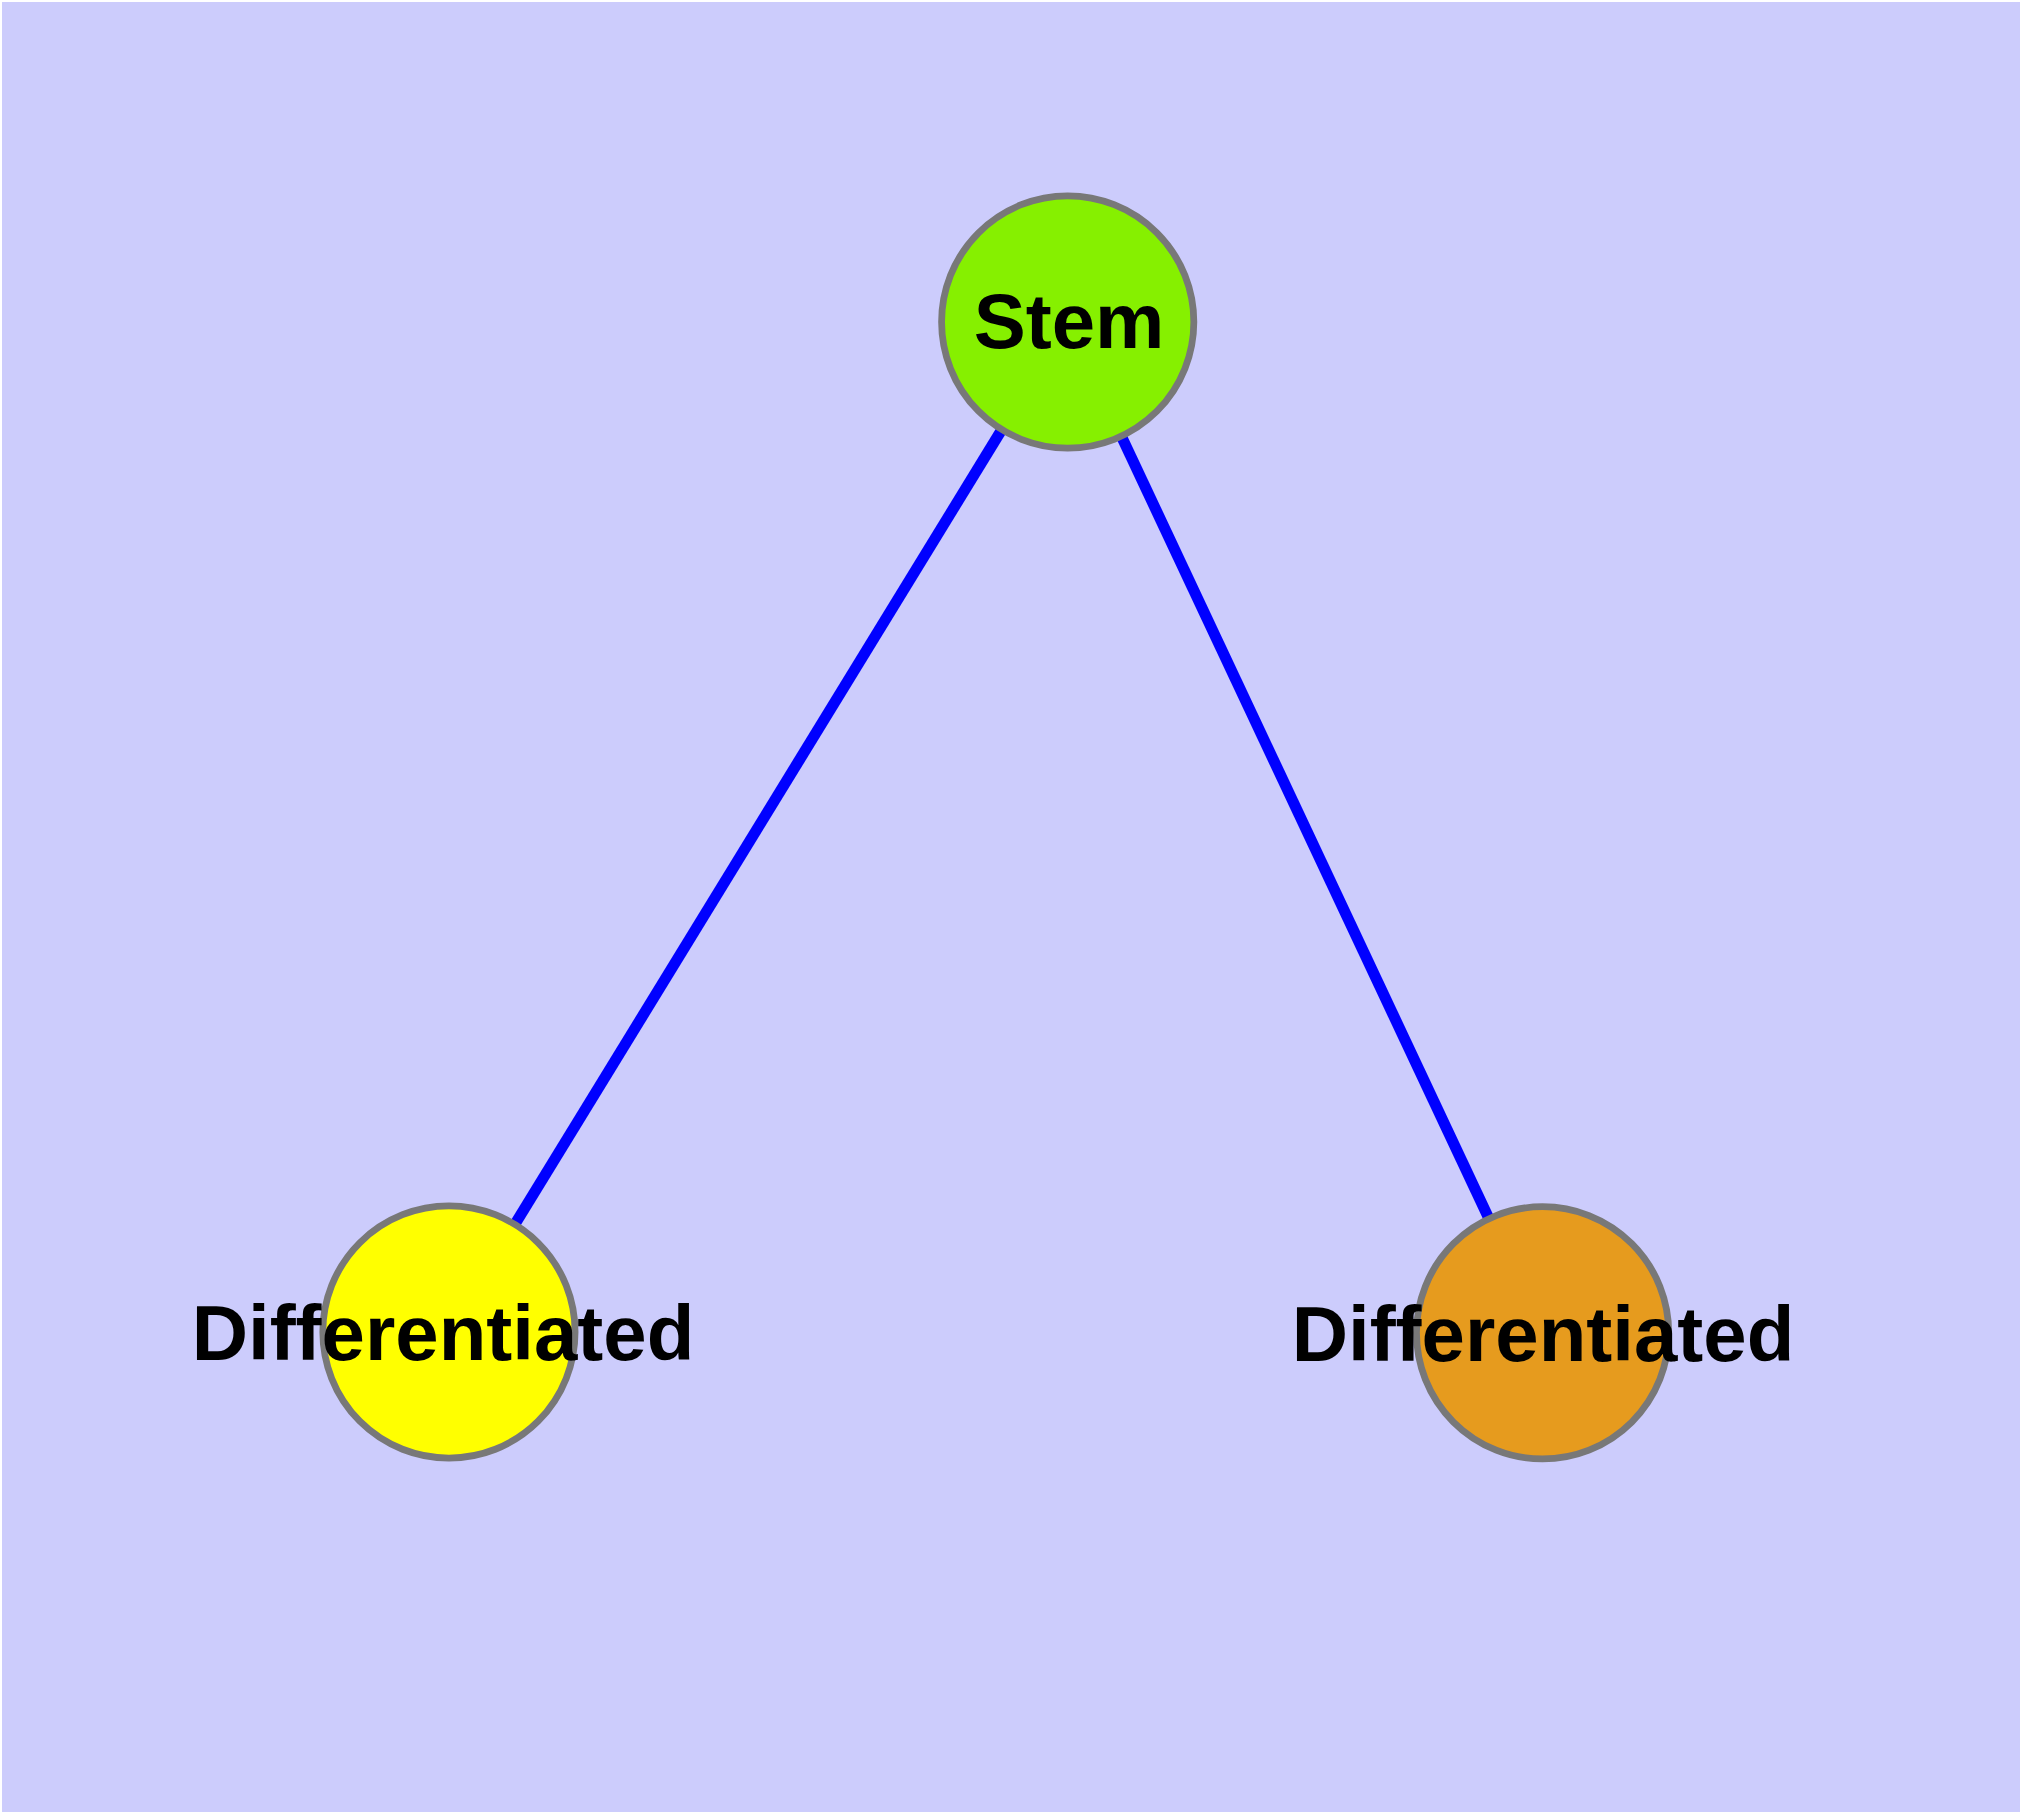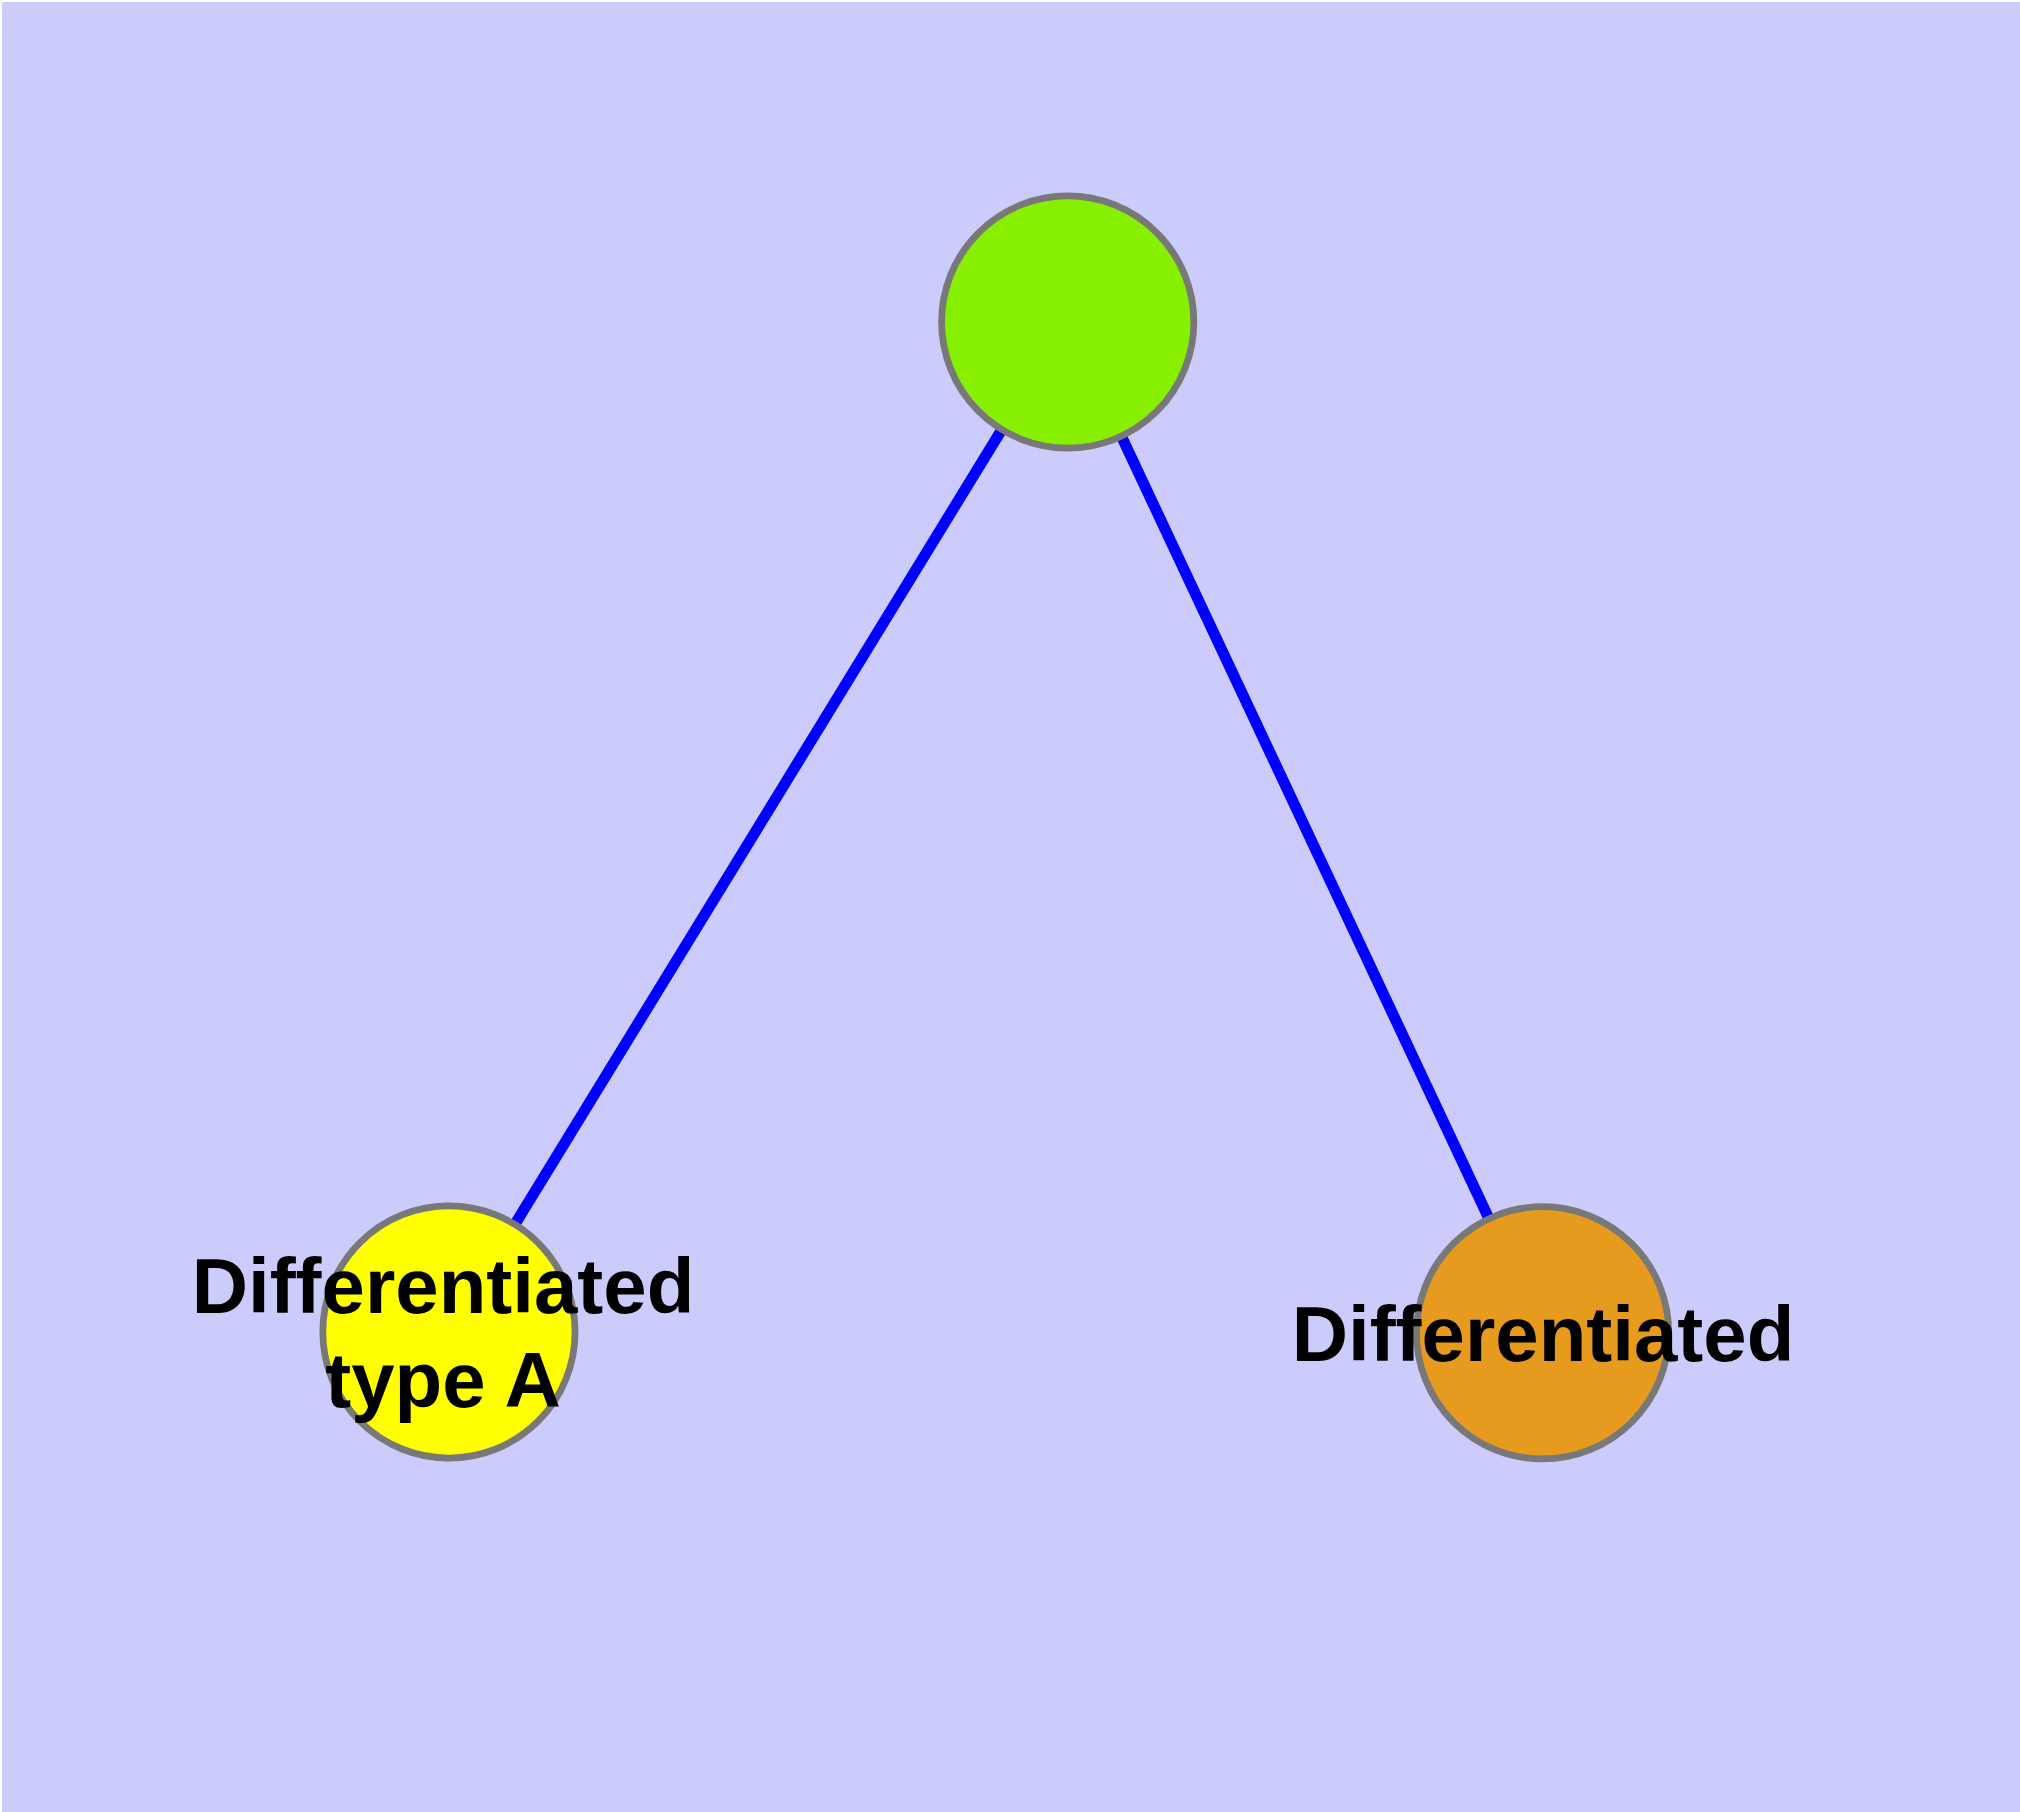--- a/index.html
+++ b/index.html
@@ -54,24 +54,24 @@
       <line x1="1259" y1="378" x2="1820" y2="1572"></line>
     </g>
 
     <g stroke-width="8" stroke="#787878">
       <circle cx="1259" cy="378" r="149" fill="#86F000"></circle>
       <circle cx="528" cy="1571" r="149" fill="#FFFF00"></circle>
       <circle cx="1820" cy="1572" r="149" fill="#E69B1E"></circle>
     </g>
   </svg>
 
+  <div class="node-label label-stem">Stem</div>
 
   <div class="node-label label-typea">
     <span>Differentiated</span>
-    <span>type A</span>
   </div>
 
   <div class="node-label label-typeb">
     <span>Differentiated</span>
   </div>
 
 </div>
 
 
 </body></html>

